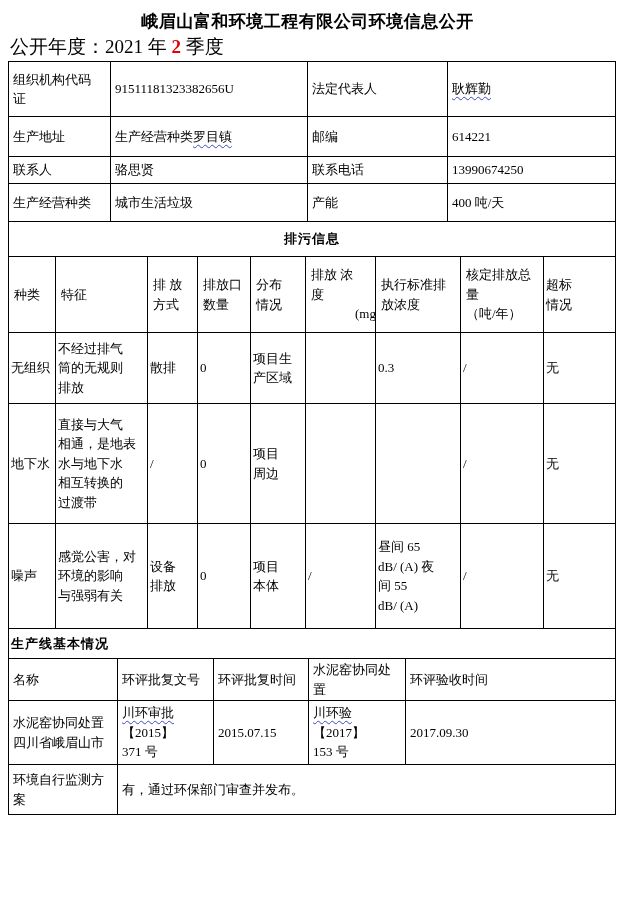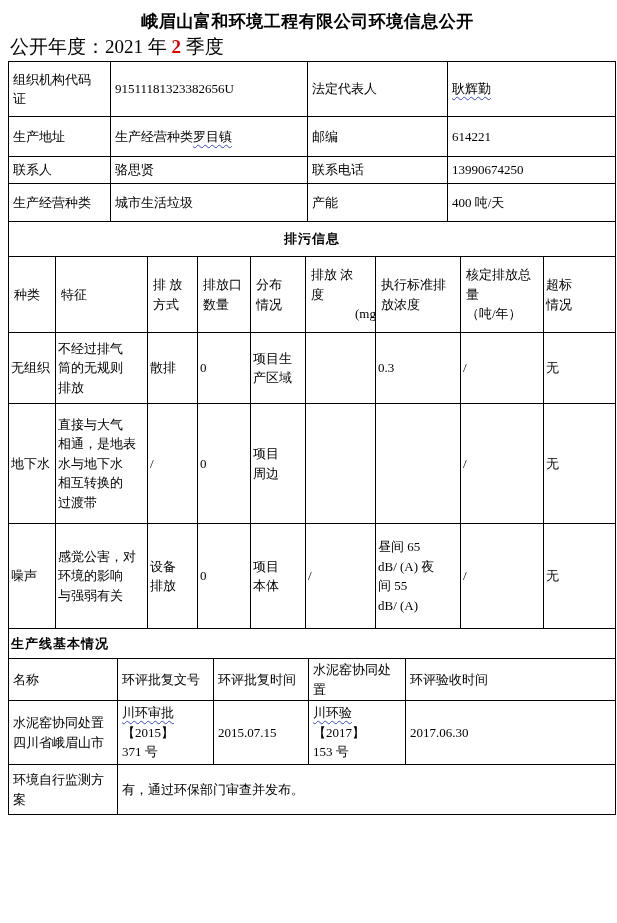--- a/index.html
+++ b/index.html
@@ -221,21 +221,21 @@
       <td class="lbl">环评验收时间</td>
     </tr>
     <tr style="height:64px">
       <td class="lbl">水泥窑协同处置
 四川省峨眉山市</td>
       <td class="lbl"><span class="squiggle">川环审批</span><span>【2015】
 371 号</span></td>
       <td class="lbl">2015.07.15</td>
       <td class="lbl"><span class="squiggle">川环验</span><span> 【2017】
 153 号</span></td>
-      <td class="lbl">2017.06.30</td>
+      <td class="lbl">2017.09.30</td>
     </tr>
   </tbody>
     </table>
 
   <table class="tbl">
     <colgroup>
         <col style="width:109px">
         <col style="width:498px">
       </colgroup>
     <tbody>

